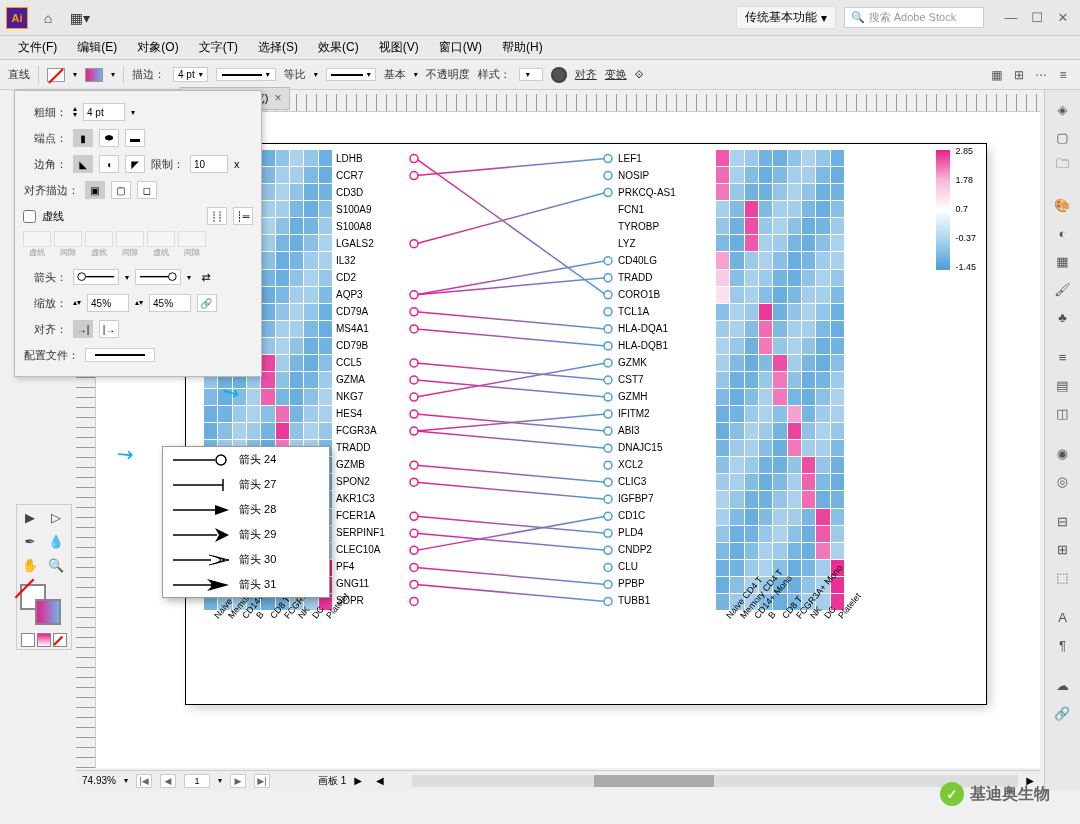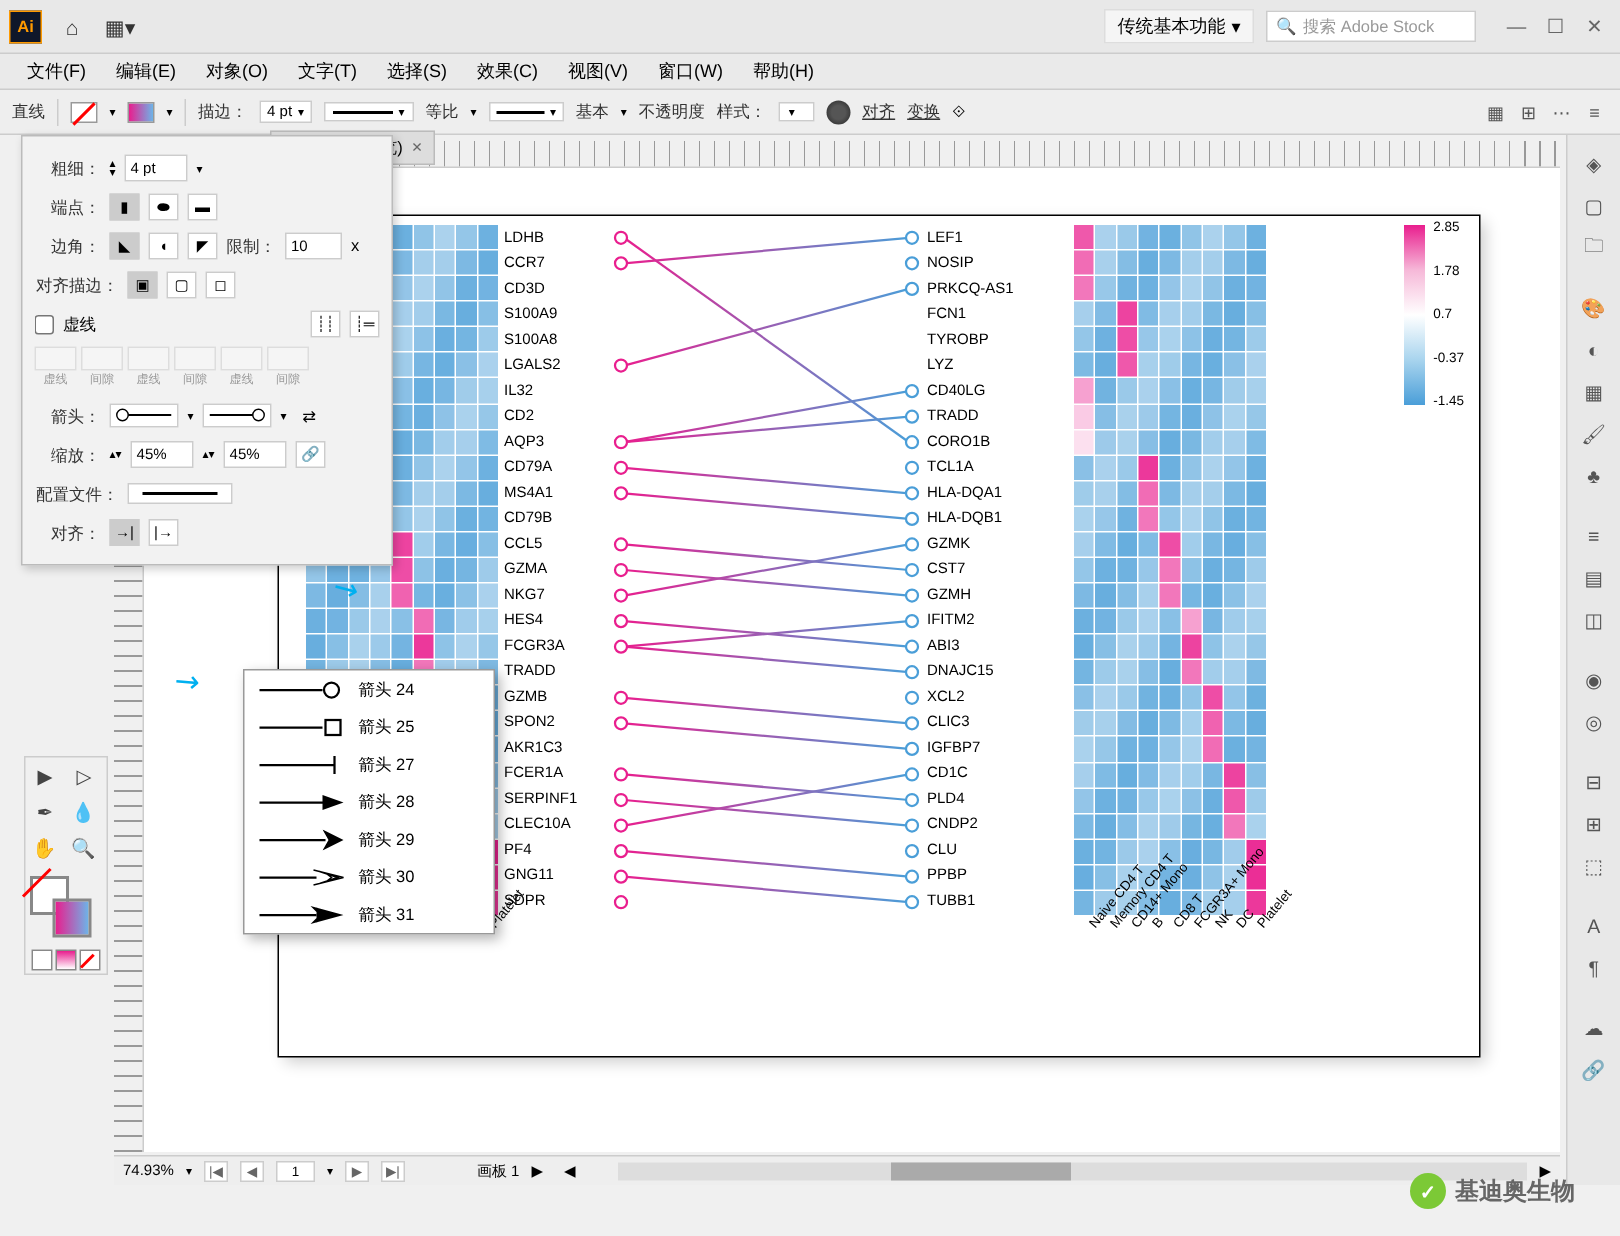--- a/index.html
+++ b/index.html
@@ -1,19 +1,19 @@
 <!DOCTYPE html>
 <html><head>
 <meta charset="utf-8">
 <style>
 * { box-sizing: border-box; margin: 0; padding: 0; font-family: "Microsoft YaHei", "SimSun", Arial, sans-serif; }
 body { background: #f0f0f0; width: 1080px; height: 824px; overflow: hidden; position: relative; }
 
 .titlebar { height: 36px; background: #e8e8e8; border-bottom: 1px solid #ccc; display: flex; align-items: center; padding: 0 6px; gap: 8px; }
-.titlebar .logo { width: 22px; height: 22px; background: #0f172a; color: #ff9a00; font-weight: bold; font-size: 11px; display: flex; align-items: center; justify-content: center; border: 1px solid #ff9a00; }
+.titlebar .logo { width: 22px; height: 22px; background: #4c1d95; color: #ff9a00; font-weight: bold; font-size: 11px; display: flex; align-items: center; justify-content: center; border: 1px solid #ff9a00; }
 .titlebar .icon-btn { width: 24px; height: 24px; display: flex; align-items: center; justify-content: center; cursor: pointer; font-size: 14px; color: #333; }
 .titlebar .spacer { flex: 1; }
 .workspace-select { display: flex; align-items: center; gap: 4px; font-size: 12px; padding: 2px 8px; background: #f5f5f5; border: 1px solid #ddd; cursor: pointer; }
 .search-box { display: flex; align-items: center; gap: 4px; font-size: 11px; padding: 2px 6px; background: #fff; border: 1px solid #ccc; width: 140px; color: #999; }
 .win-btns { display: flex; gap: 4px; margin-left: 8px; }
 .win-btn { width: 22px; height: 22px; display: flex; align-items: center; justify-content: center; cursor: pointer; font-size: 13px; color: #666; }
 
 .menubar { height: 24px; background: #eaeaea; border-bottom: 1px solid #ccc; display: flex; align-items: center; padding: 0 10px; gap: 4px; font-size: 12px; }
 .menubar span { padding: 2px 8px; cursor: pointer; }
 
@@ -248,49 +248,42 @@
     </div>
     <div class="row">
       <span class="lbl">缩放：</span>
       <span style="font-size:8px;line-height:6px;">▴▾</span>
       <input type="text" value="45%" style="">
       <span style="font-size:8px;line-height:6px;">▴▾</span>
       <input type="text" value="45%" style="">
       <span class="icon-toggle">🔗</span>
     </div>
     <div class="row">
+      <span class="lbl">对齐：</span>
+      <span class="icon-toggle active">→|</span>
+      <span class="icon-toggle">|→</span>
+    </div>
+    <div class="row">
       <span class="lbl" style="width:56px">配置文件：</span>
       <div style="width:70px;height:14px;border:1px solid #ccc;background:#fff;display:flex;align-items:center;justify-content:center;">
           <span style="width:50px;border-top:2px solid #000"></span>
         </div>
-    </div>
-    <div class="row">
-      <span class="lbl">对齐：</span>
-      <span class="icon-toggle active">→|</span>
-      <span class="icon-toggle">|→</span>
     </div>
   </div>
 
   <div class="blue-arrow" style="left:222px;top:290px;transform:rotate(-30deg)">↘</div>
   <div class="blue-arrow" style="left:116px;top:352px;transform:rotate(-40deg)">↘</div>
 
   <div class="arrow-dropdown" id="arrow-dd">
       <div class="arr-item">
         <div class="arr-preview"><svg viewBox="0 0 60 14">
             <line x1="2" y1="7" x2="44" y2="7" stroke="#000" stroke-width="1.5"></line>
             <circle cx="50" cy="7" r="5" fill="none" stroke="#000" stroke-width="1.5"></circle>
           </svg></div>
         <span>箭头 24</span>
-      </div>
-      <div class="arr-item">
-        <div class="arr-preview"><svg viewBox="0 0 60 14">
-            <line x1="2" y1="7" x2="44" y2="7" stroke="#000" stroke-width="1.5"></line>
-            <rect x="46" y="2" width="10" height="10" fill="none" stroke="#000" stroke-width="1.5"></rect>
-          </svg></div>
-        <span>箭头 25</span>
       </div>
       <div class="arr-item">
         <div class="arr-preview"><svg viewBox="0 0 60 14">
             <line x1="2" y1="7" x2="52" y2="7" stroke="#000" stroke-width="1.5"></line>
             <line x1="52" y1="1" x2="52" y2="13" stroke="#000" stroke-width="1.5"></line>
           </svg></div>
         <span>箭头 27</span>
       </div>
       <div class="arr-item">
         <div class="arr-preview"><svg viewBox="0 0 60 14">

